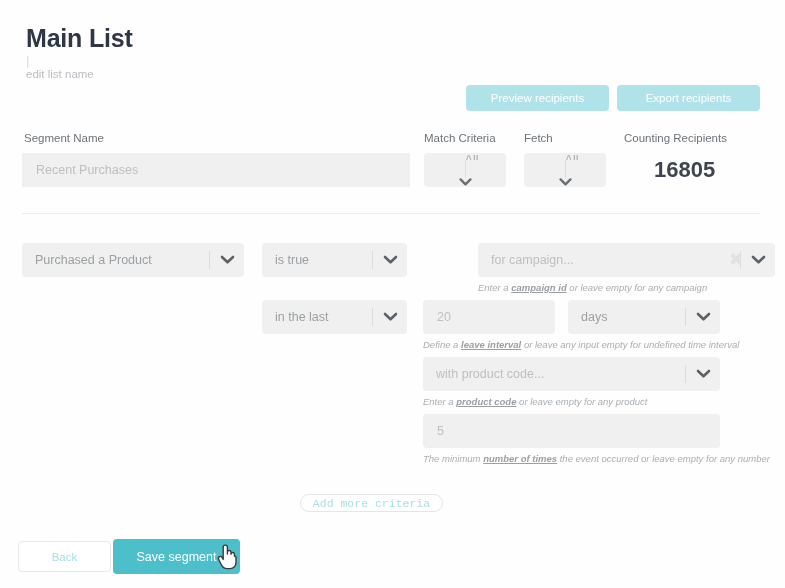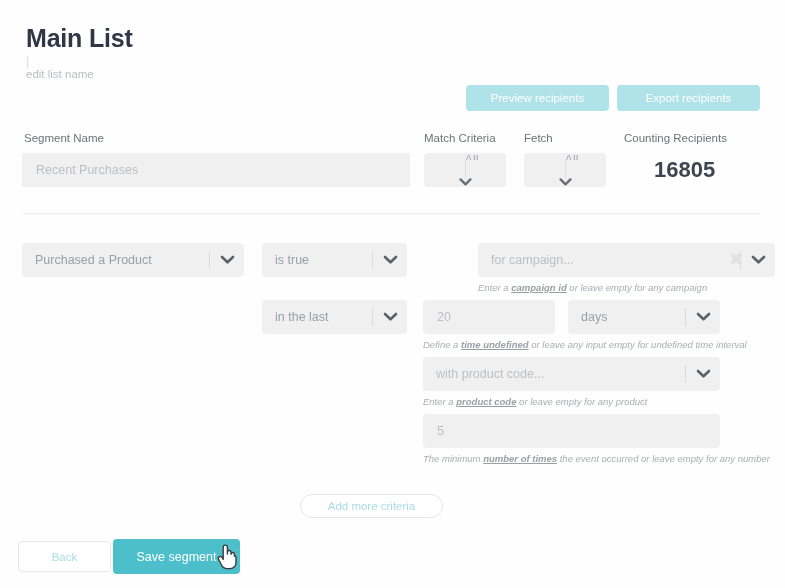--- a/index.html
+++ b/index.html
@@ -220,27 +220,27 @@
     text-align: center;
     user-select: none;
   }
 
   
   .add-more {
     position: absolute;
     left: 300px;
     top: 494px;
     width: 143px;
-    height: 24px;
+    height: 18px;
     background: #ffffff;
     border: 1px solid #e3e5e7;
     border-radius: 13px;
     color: #a8dde6;
     font-size: 11.5px;
-    font-family: Liberation Sans, sans-serif;
+    font-family: Liberation Mono, monospace;
     cursor: pointer;
   }
 
   
   .btn-back {
     position: absolute;
     left: 18px;
     top: 541px;
     width: 93px;
     height: 31px;
@@ -386,21 +386,21 @@
     <div class="crit-field f-unit">
       <div class="crit-sel">
         <span class="v">days</span>
         <span class="sel-div"></span>
         <span class="chev">
           <svg width="15" height="10" viewBox="0 0 15 10">
               <path d="M2 2 L7.5 7.3 L13 2" stroke="#5c6165" stroke-width="2.6" fill="none" stroke-linecap="round" stroke-linejoin="round"></path>
             </svg>
         </span>
       </div>
-      <div class="hint" style="position:absolute; left:-145px; width:430px;"><span>Define a </span><b>time undefined</b><span> or leave any input empty for undefined time interval</span></div>
+      <div class="hint" style="position:absolute; left:-145px; width:430px;"><span>Define a </span><b>leave interval</b><span> or leave any input empty for undefined time interval</span></div>
     </div>
 
     <div class="crit-field f-product">
       <div class="crit-sel">
         <span class="v" style="color:#bcbfc2;">with product code...</span>
         <span class="sel-div"></span>
         <span class="chev">
           <svg width="15" height="10" viewBox="0 0 15 10">
               <path d="M2 2 L7.5 7.3 L13 2" stroke="#5c6165" stroke-width="2.6" fill="none" stroke-linecap="round" stroke-linejoin="round"></path>
             </svg>

